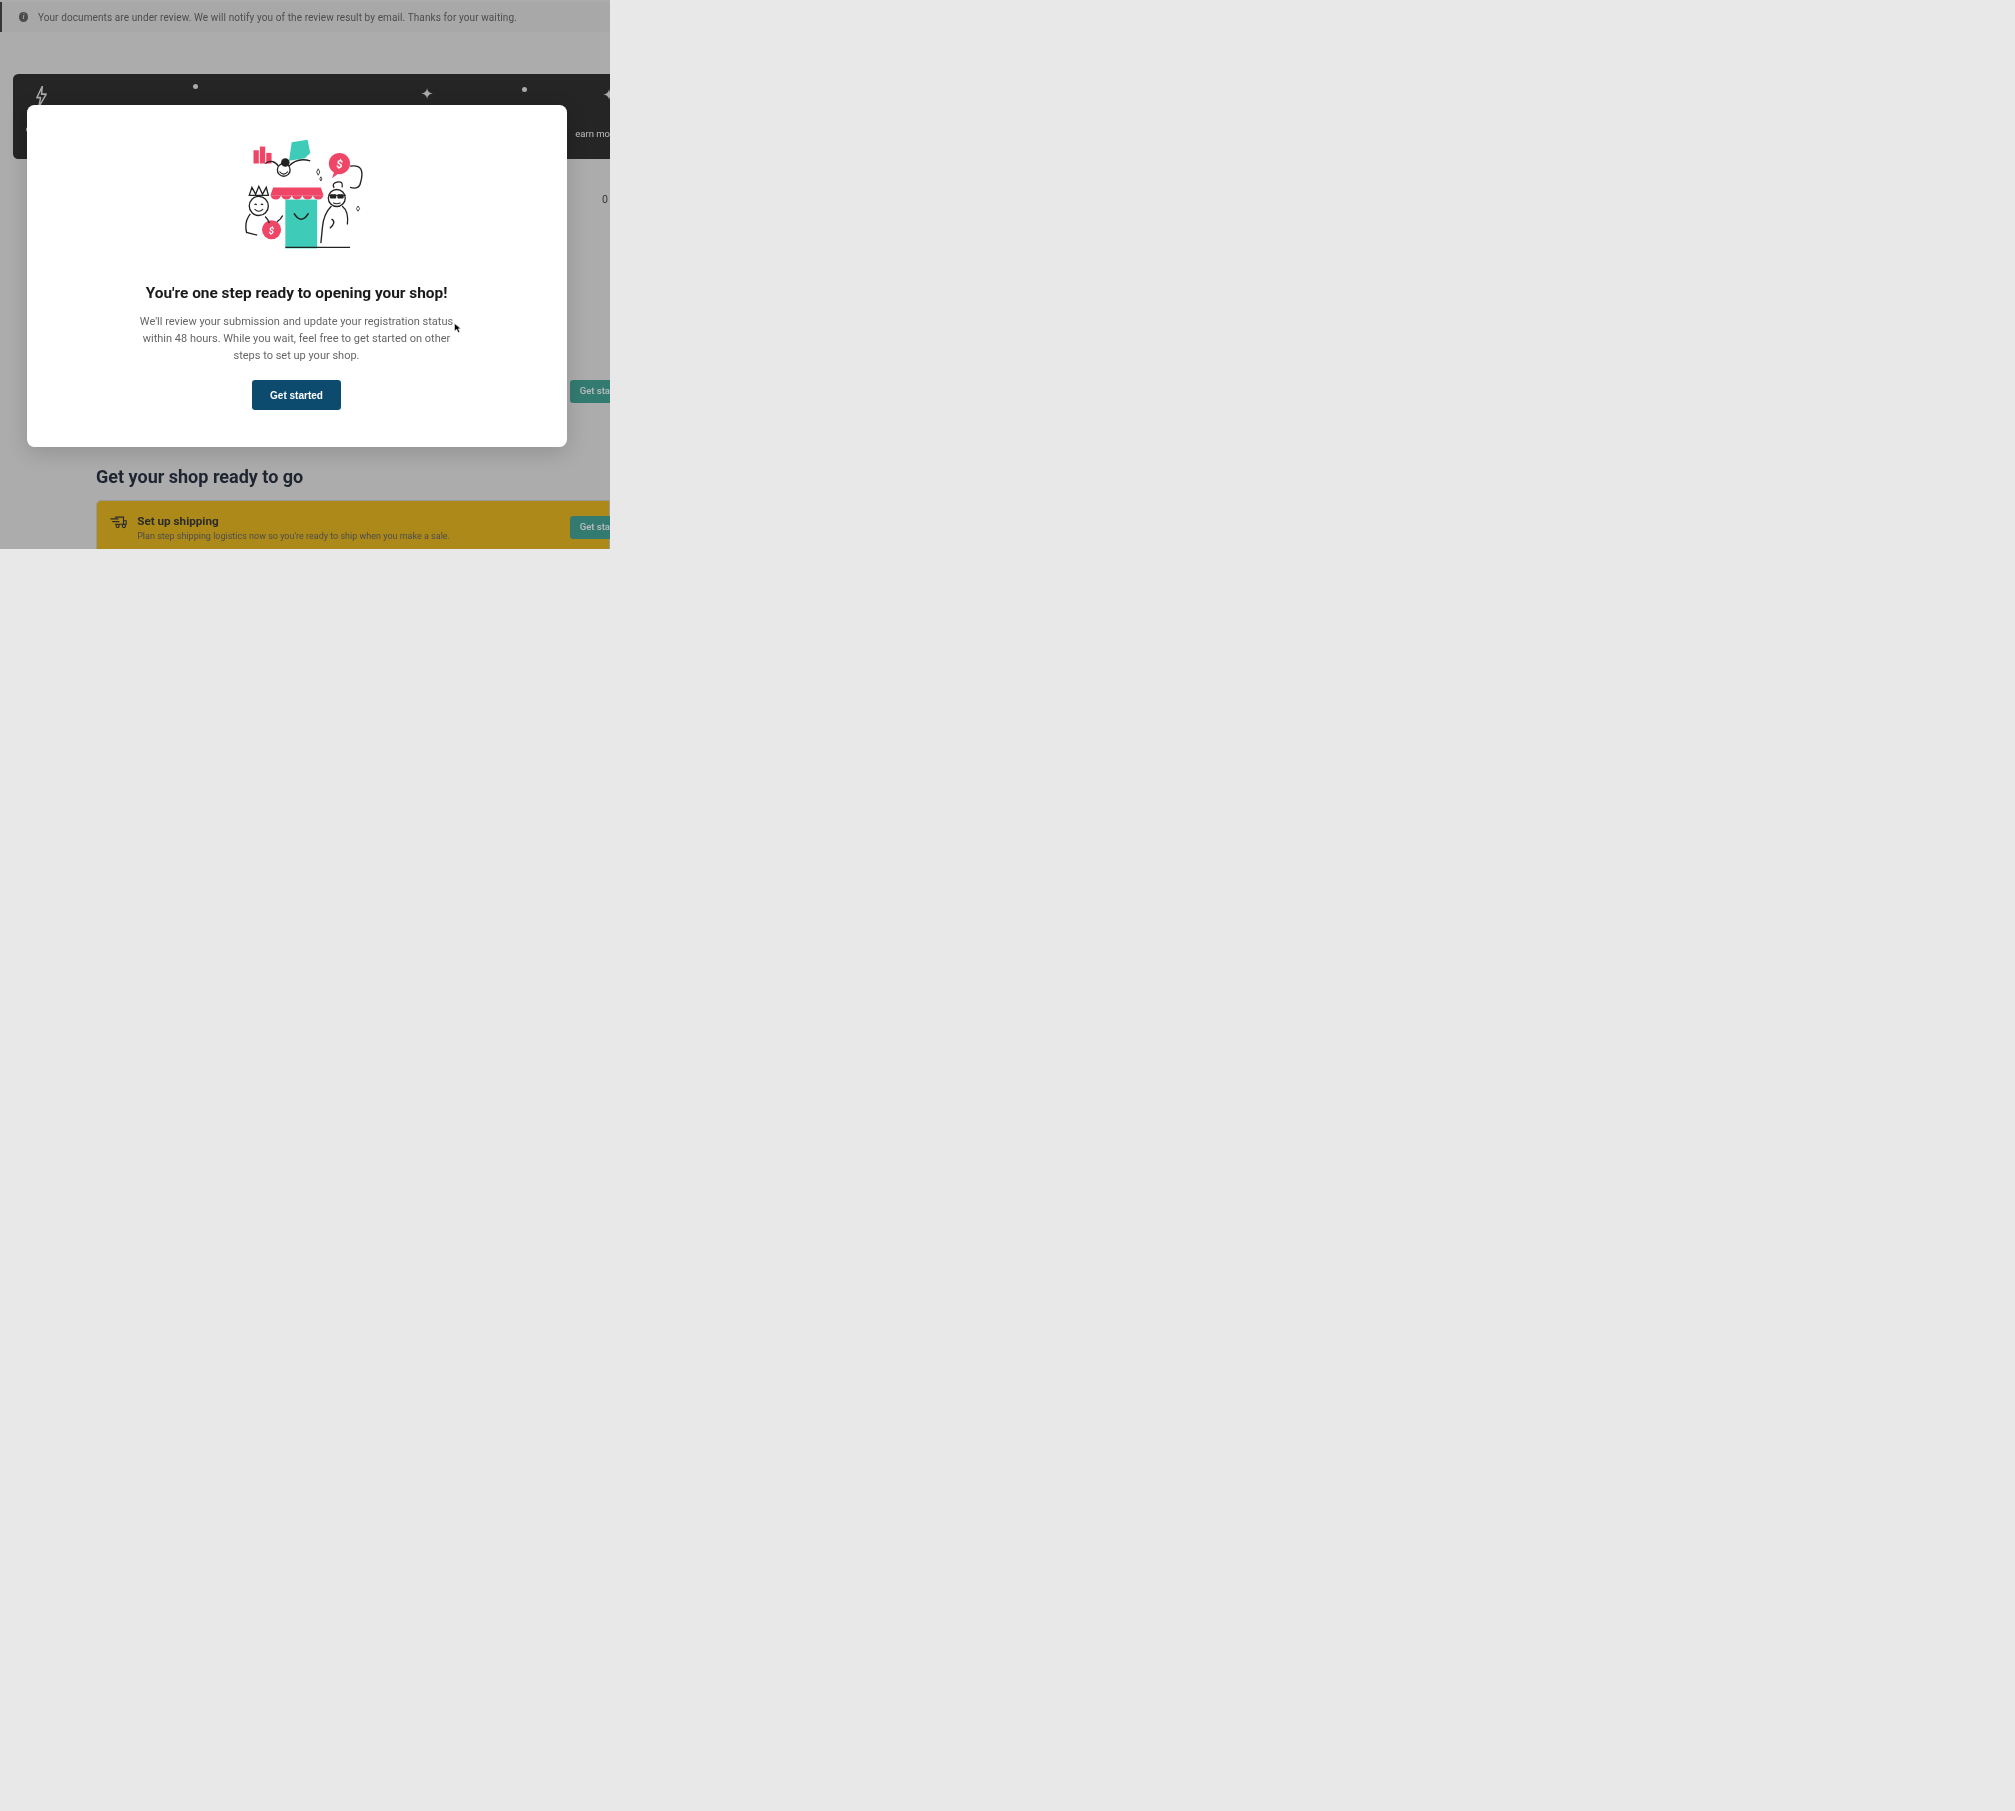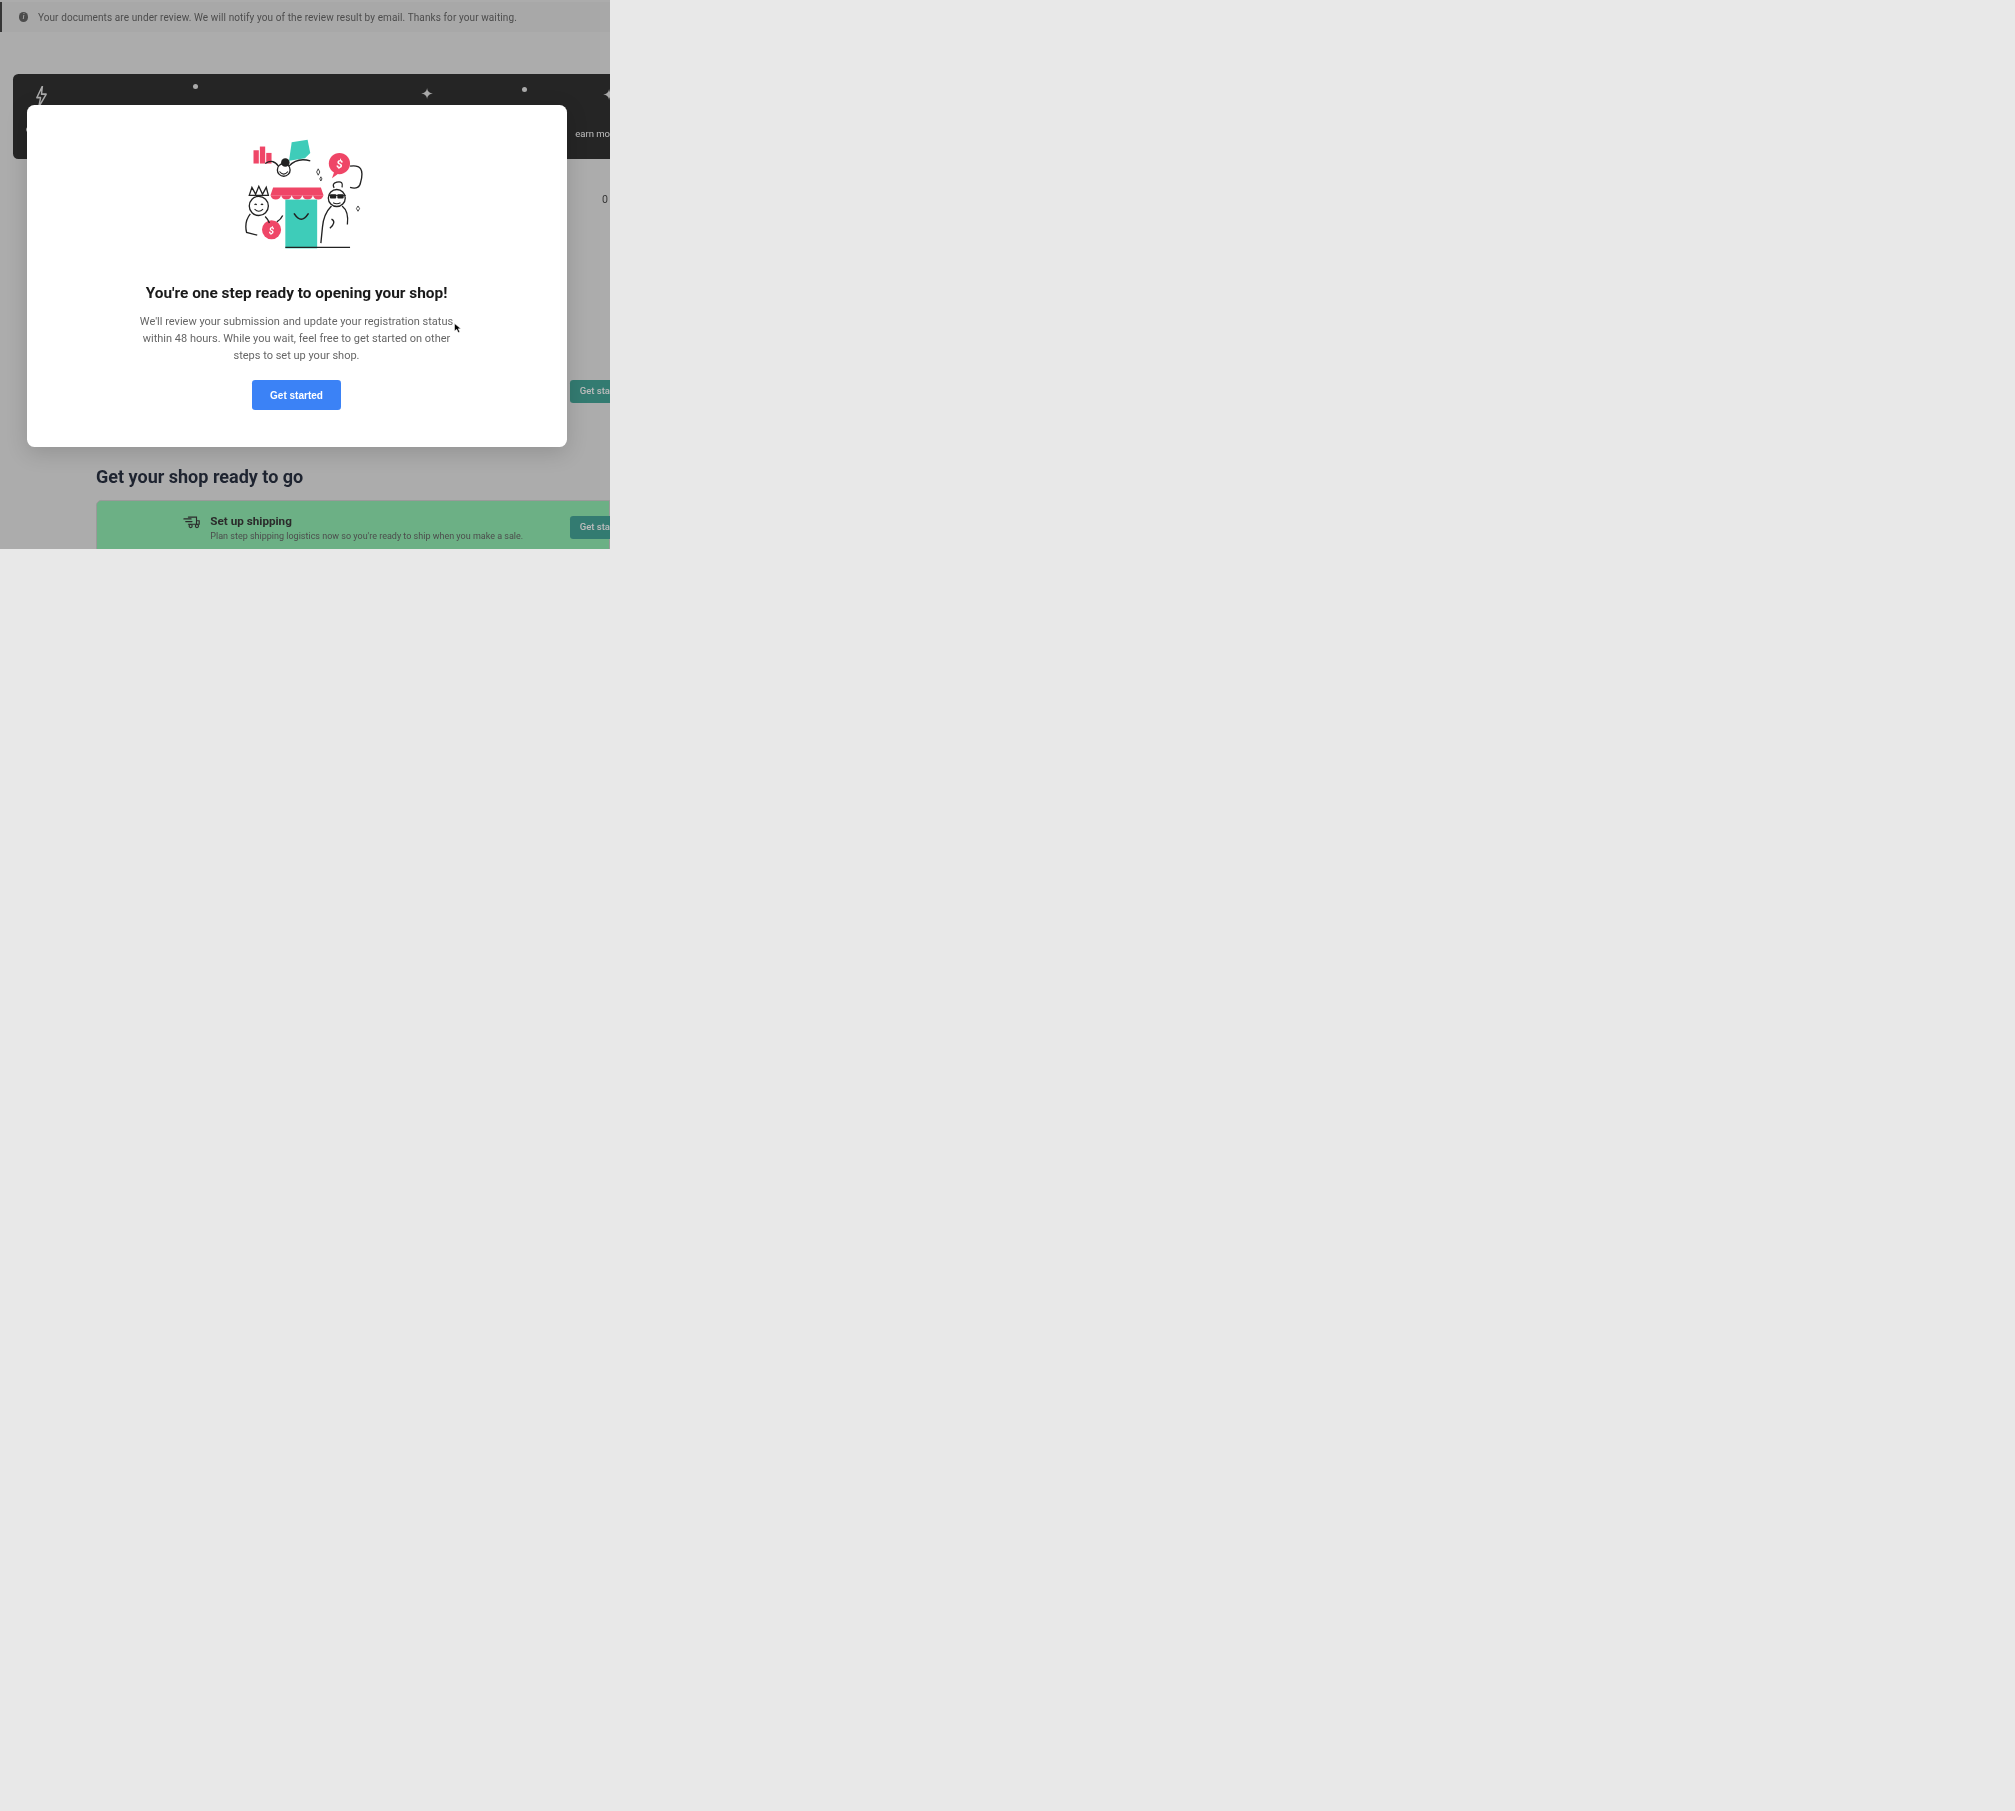--- a/index.html
+++ b/index.html
@@ -166,27 +166,26 @@
       font-weight: 700;
       color: #0f172a;
     }
 
     
     .setup-card {
       position: absolute;
       top: 500px;
       left: 96px;
       right: 0;
-      background: #86efac;
+      background: #eab308;
       border: 0.5px solid #ccc;
       border-radius: 5.3px 0 0 0;
       padding: 12.7px 12.7px 12.7px 12.7px;
       display: flex;
       align-items: flex-start;
-      justify-content: center;
     }
 
     .shipping-icon {
       width: 18px;
       margin-right: 9.5px;
       margin-top: 1.1px;
       color: #222;
     }
 
     .card-title {
@@ -241,21 +240,21 @@
     .modal-body {
       font-size: 11px;
       color: #666;
       line-height: 1.55;
       max-width: 328px;
       margin: 0 auto 16px auto;
     }
 
     .modal-btn {
       display: inline-block;
-      background: #3b82f6;
+      background: #0c4a6e;
       color: #fff;
       font-size: 10px;
       font-weight: 600;
       padding: 9.5px 18px;
       border: none;
       border-radius: 3.2px;
       cursor: pointer;
     }
 
     

